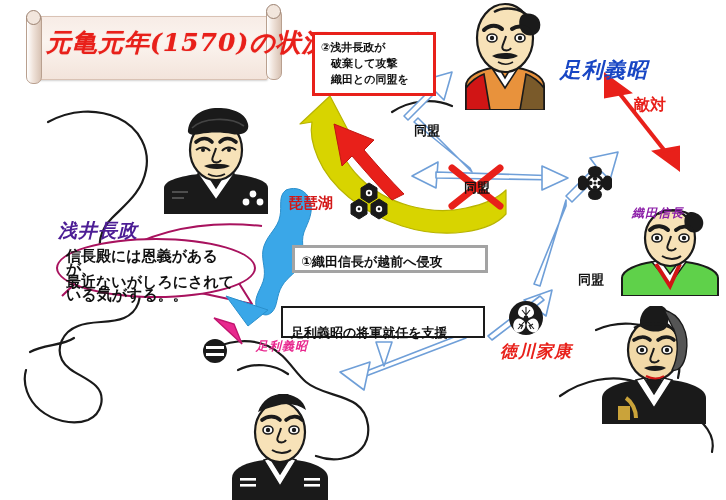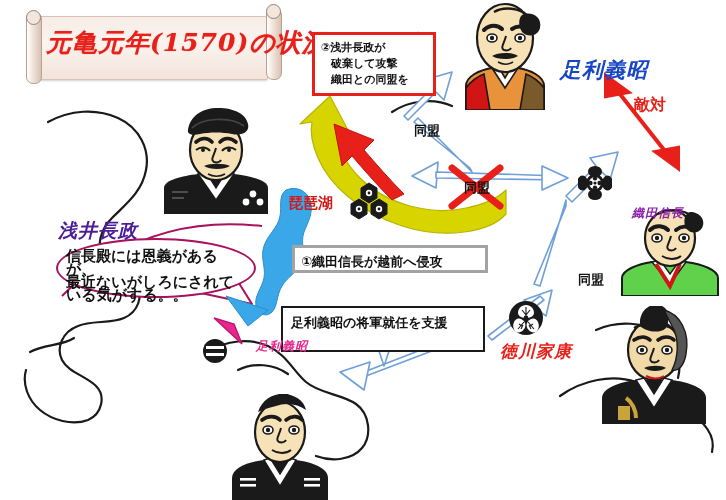--- a/index.html
+++ b/index.html
@@ -54,22 +54,22 @@
   }
   #box-asai .ln.ind{padding-left:10px;}
 
   #box-oda{
     left:292px;top:245px;width:196px;height:28px;
     border:3px solid #a3a3a3;padding:3px 6px;
   }
   #box-oda .ln{font-size:13px;line-height:21px;color:#111;white-space:nowrap;font-weight:bold;}
 
   #box-yoshiaki{
-    left:281px;top:306px;width:204px;height:46px;
-    border:2px solid #1a1a1a;padding:4px 8px;
+    left:281px;top:306px;width:204px;height:22px;
+    border:2px solid #1a1a1a;padding:14px 8px;
   }
   #box-yoshiaki .ln{font-size:13px;line-height:21px;color:#111;white-space:nowrap;font-weight:bold;}
 
   
   #bubble{left:56px;top:238px;width:196px;height:64px;}
   #bubble .oval{
     position:absolute;left:0;top:0;width:196px;height:56px;
     border:2px solid #a8125e;border-radius:50%/50%;background:#fff;
   }
   #bubble .txt{

